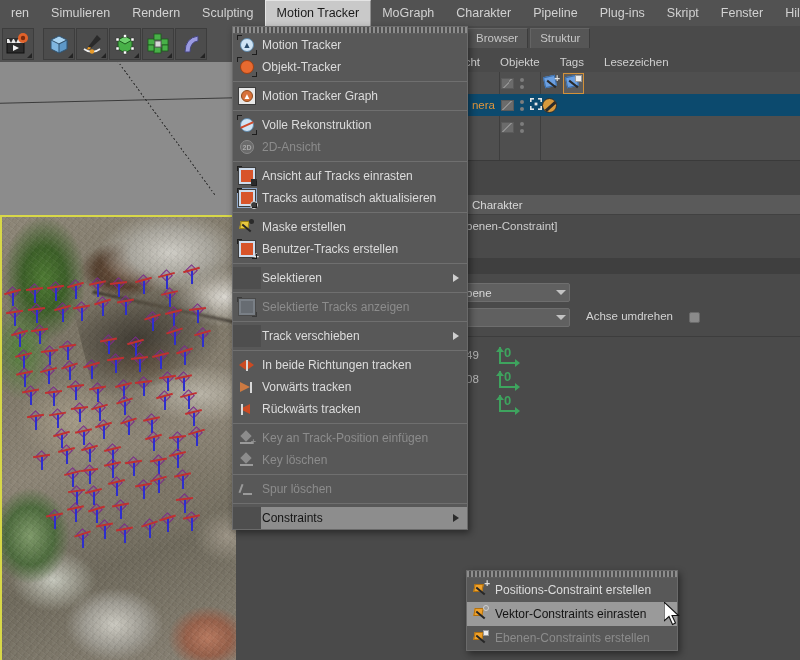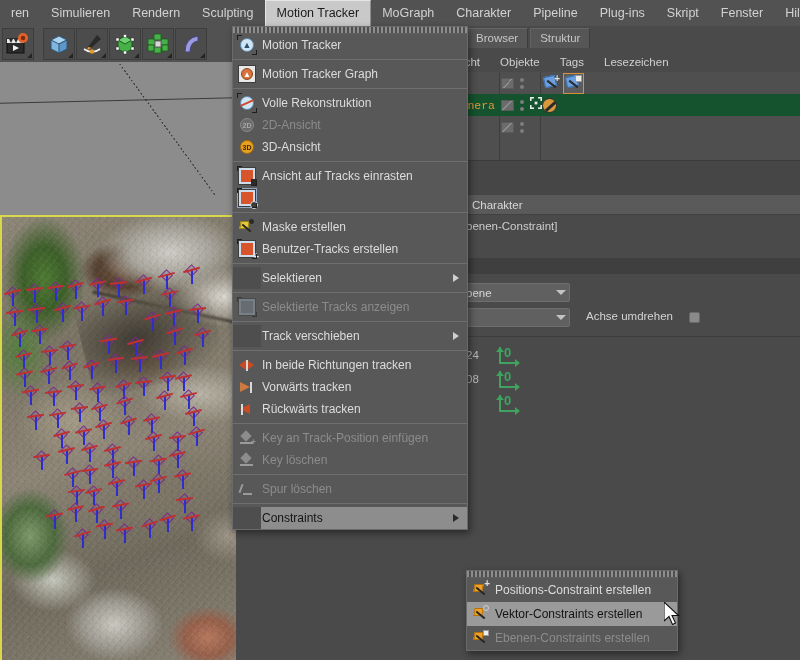--- a/index.html
+++ b/index.html
@@ -170,21 +170,21 @@
     position: absolute; left: 466px; top: 72px; width: 334px; height: 88px;
     background: #4f4f4f;
   }
   .om-col-div {
     position: absolute; top: 0; width: 1px; height: 88px; background: #3e3e3e;
   }
   .om-row {
     position: absolute; left: 0; width: 334px; height: 22px;
     display: flex; align-items: center;
   }
-  .om-row.alt { background: #14532d; font-family: Liberation Mono, monospace; }
+  .om-row.alt { background: #0c4a6e; }
   .om-name {
     position: absolute; right: 0; font-size: 11.5px; color: #e0963c;
     padding-right: 2px;
   }
   .om-tagcell { position: absolute; left: 35px; display: flex; align-items: center; gap: 3px; }
   .om-layerbox {
     width: 13px; height: 11px;
     background: linear-gradient(135deg, #6b6b6b 0 45%, #8e8e8e 45% 55%, #6b6b6b 55% 100%);
     border: 1px solid #5a5a5a;
   }
@@ -898,21 +898,21 @@
       <span class="caret-dn"></span>
     </div>
     <span class="chk-label">Achse umdrehen</span>
     <span class="chk-box"></span>
   </div>
 
   <div class="am-divider"></div>
 
   <div class="kf-list" id="kflist">
       <div class="kf-row">
-        <span class="kf-num">24</span>
+        <span class="kf-num">49</span>
         <span class="kf-icon">
           <span class="arrL"></span>
           <span class="vax"></span>
           <span class="hax"></span>
           <span class="arrR"></span>
           <span class="zero">0</span>
         </span>
       </div>
       <div class="kf-row">
         <span class="kf-num">08</span>
@@ -942,20 +942,28 @@
     <div id="dd-body">
         <div class="dd-item">
           <span class="dd-ico">
             <span class="ic ic-corners">
               <span class="ic-circle" style="background:#cfe4f5;border:1px solid #5d86a8"></span>
               <span class="ic-txt" style="color:#2b4d6e;font-size:9px">▲</span>
             </span>
           </span>
           <span class="dd-label">Motion Tracker</span>
         </div>
+        <div class="dd-item">
+          <span class="dd-ico">
+            <span class="ic ic-corners">
+              <span class="ic-circle" style="background:#e86a30;border:1px solid #9c3f14"></span>
+            </span>
+          </span>
+          <span class="dd-label">Objekt-Tracker</span>
+        </div>
         <div class="dd-sep"></div>
         <div class="dd-item">
           <span class="dd-ico">
             <span class="ic">
               <span class="ic-box" style="background:#e8e8e8"></span>
               <span class="ic-circle" style="left:3px;top:3px;width:12px;height:12px;background:#d8713a;border:1px solid #8c4a1c"></span>
               <span class="ic-txt" style="font-size:8px;color:#fff">▲</span>
             </span>
           </span>
           <span class="dd-label">Motion Tracker Graph</span>
@@ -972,48 +980,40 @@
         </div>
         <div class="dd-item disabled">
           <span class="dd-ico">
             <span class="ic">
               <span class="ic-circle" style="background:#6b6b6b;border:1.5px solid #8a8a8a"></span>
               <span class="ic-txt" style="color:#a8a8a8;font-size:7px">2D</span>
             </span>
           </span>
           <span class="dd-label">2D-Ansicht</span>
         </div>
-        <div class="dd-item">
-          <span class="dd-ico">
-            <span class="ic">
-              <span class="ic-circle" style="background:#e8a020;border:1.5px solid #a86c08"></span>
-              <span class="ic-txt" style="color:#3a2a06;font-size:7px">3D</span>
-            </span>
-          </span>
-          <span class="dd-label">3D-Ansicht</span>
-        </div>
         <div class="dd-sep"></div>
         <div class="dd-item">
           <span class="dd-ico">
             <span class="ic ic-corners">
               <span class="ic-box" style="background:#cfdcec"></span>
               <span class="ic-sq" style="background:#d8542a"></span>
               <span style="position:absolute;right:-1px;bottom:-1px;width:6px;height:7px;background:#2b2b2b"></span>
             </span>
           </span>
           <span class="dd-label">Ansicht auf Tracks einrasten</span>
         </div>
         <div class="dd-item">
           <span class="dd-ico">
             <span class="ic ic-corners" style="outline:1px solid #8fa8c8">
               <span class="ic-box" style="background:#cfdcec"></span>
               <span class="ic-sq" style="background:#d8542a"></span>
               <span style="position:absolute;right:-2px;bottom:-2px;width:8px;height:8px;border-radius:50%;background:#3a3a3a;border:1px solid #ddd"></span>
             </span>
           </span>
+          <span class="dd-label">Tracks automatisch aktualisieren</span>
         </div>
         <div class="dd-sep"></div>
         <div class="dd-item">
           <span class="dd-ico">
             <span class="flagpin">
               <span class="fp" style="background:#e8c840;border-color:#9a8210"></span>
               <span class="fs"></span>
               <span style="position:absolute;right:2px;top:1px;width:5px;height:5px;border-radius:50%;background:#2b2b2b"></span>
             </span>
           </span>
@@ -1133,21 +1133,21 @@
           <span>Positions-Constraint erstellen</span>
         </div>
         <div class="sm-item hl">
           <span class="sm-ico">
             <span class="flagpin">
               <span class="fp"></span>
               <span class="fs"></span>
               <span style="position:absolute;right:1px;top:0px;width:6px;height:6px;border:1.4px solid #cfcfcf;border-radius:50%"></span>
             </span>
           </span>
-          <span>Vektor-Constraints erstellen</span>
+          <span>Vektor-Constraints einrasten</span>
         </div>
         <div class="sm-item disabled">
           <span class="sm-ico">
             <span class="flagpin">
               <span class="fp"></span>
               <span class="fs"></span>
               <span style="position:absolute;right:1px;top:1px;width:6px;height:6px;background:#ececec;border:1px solid #9a9a9a"></span>
             </span>
           </span>
           <span>Ebenen-Constraints erstellen</span>

